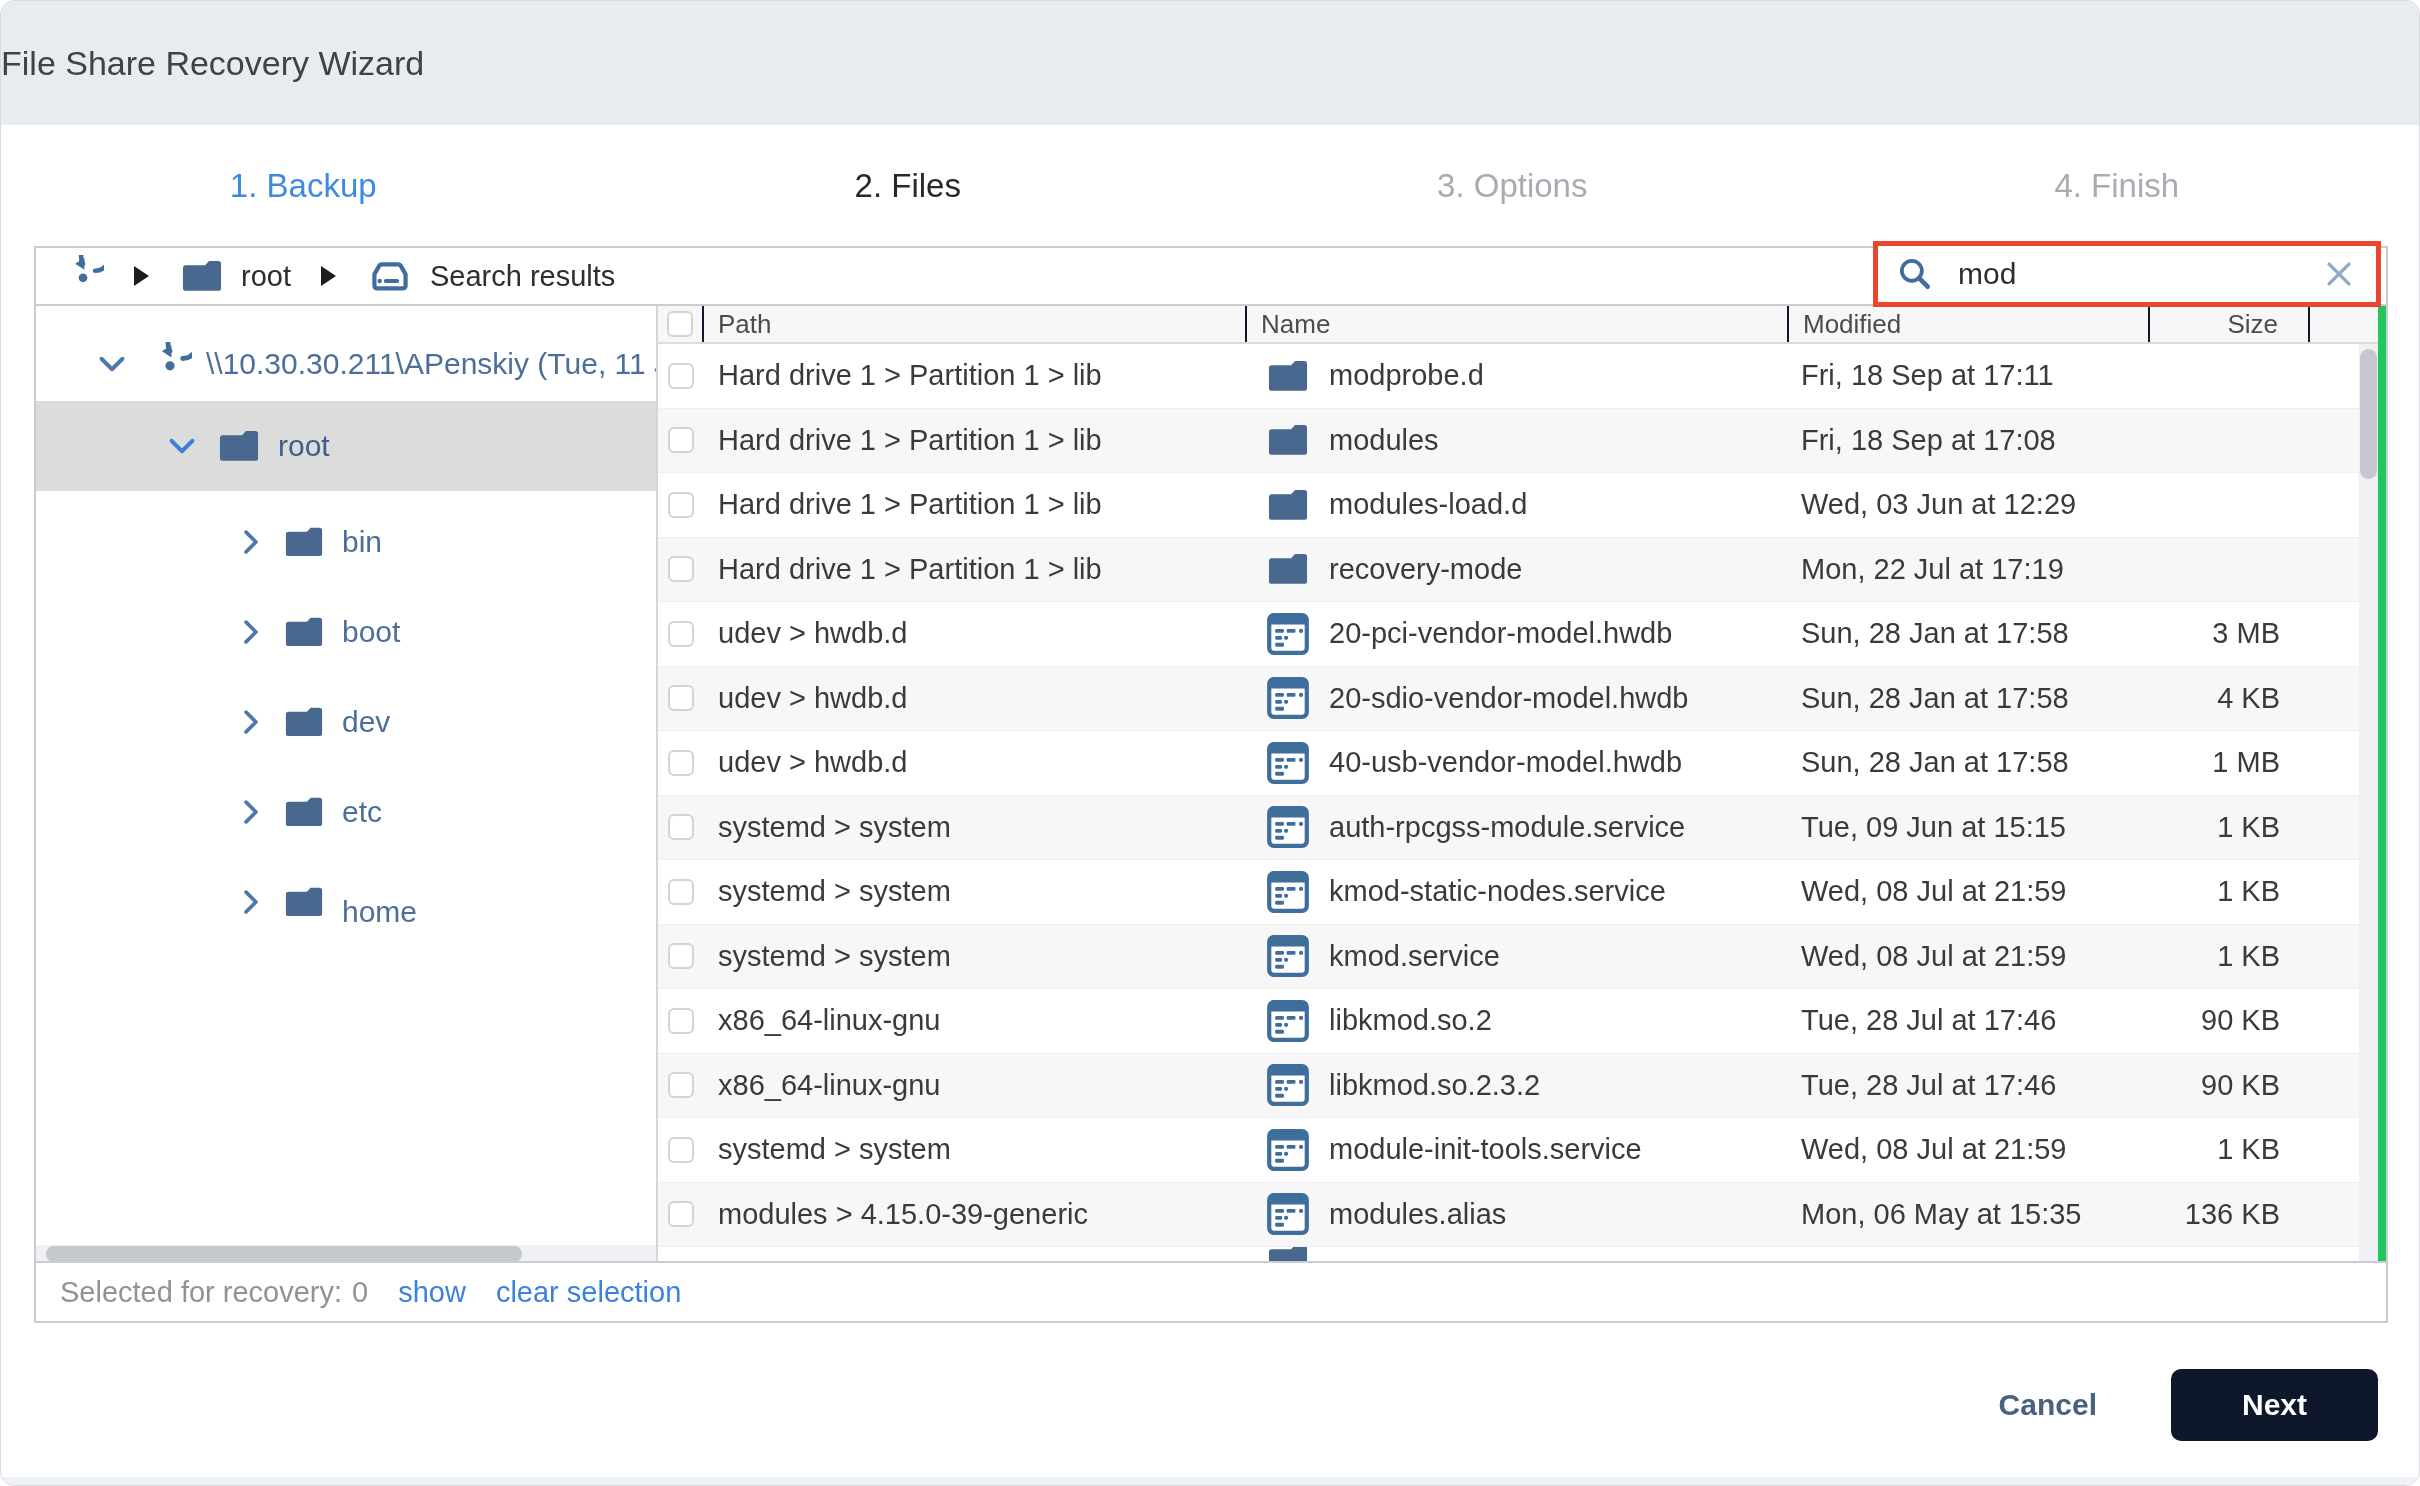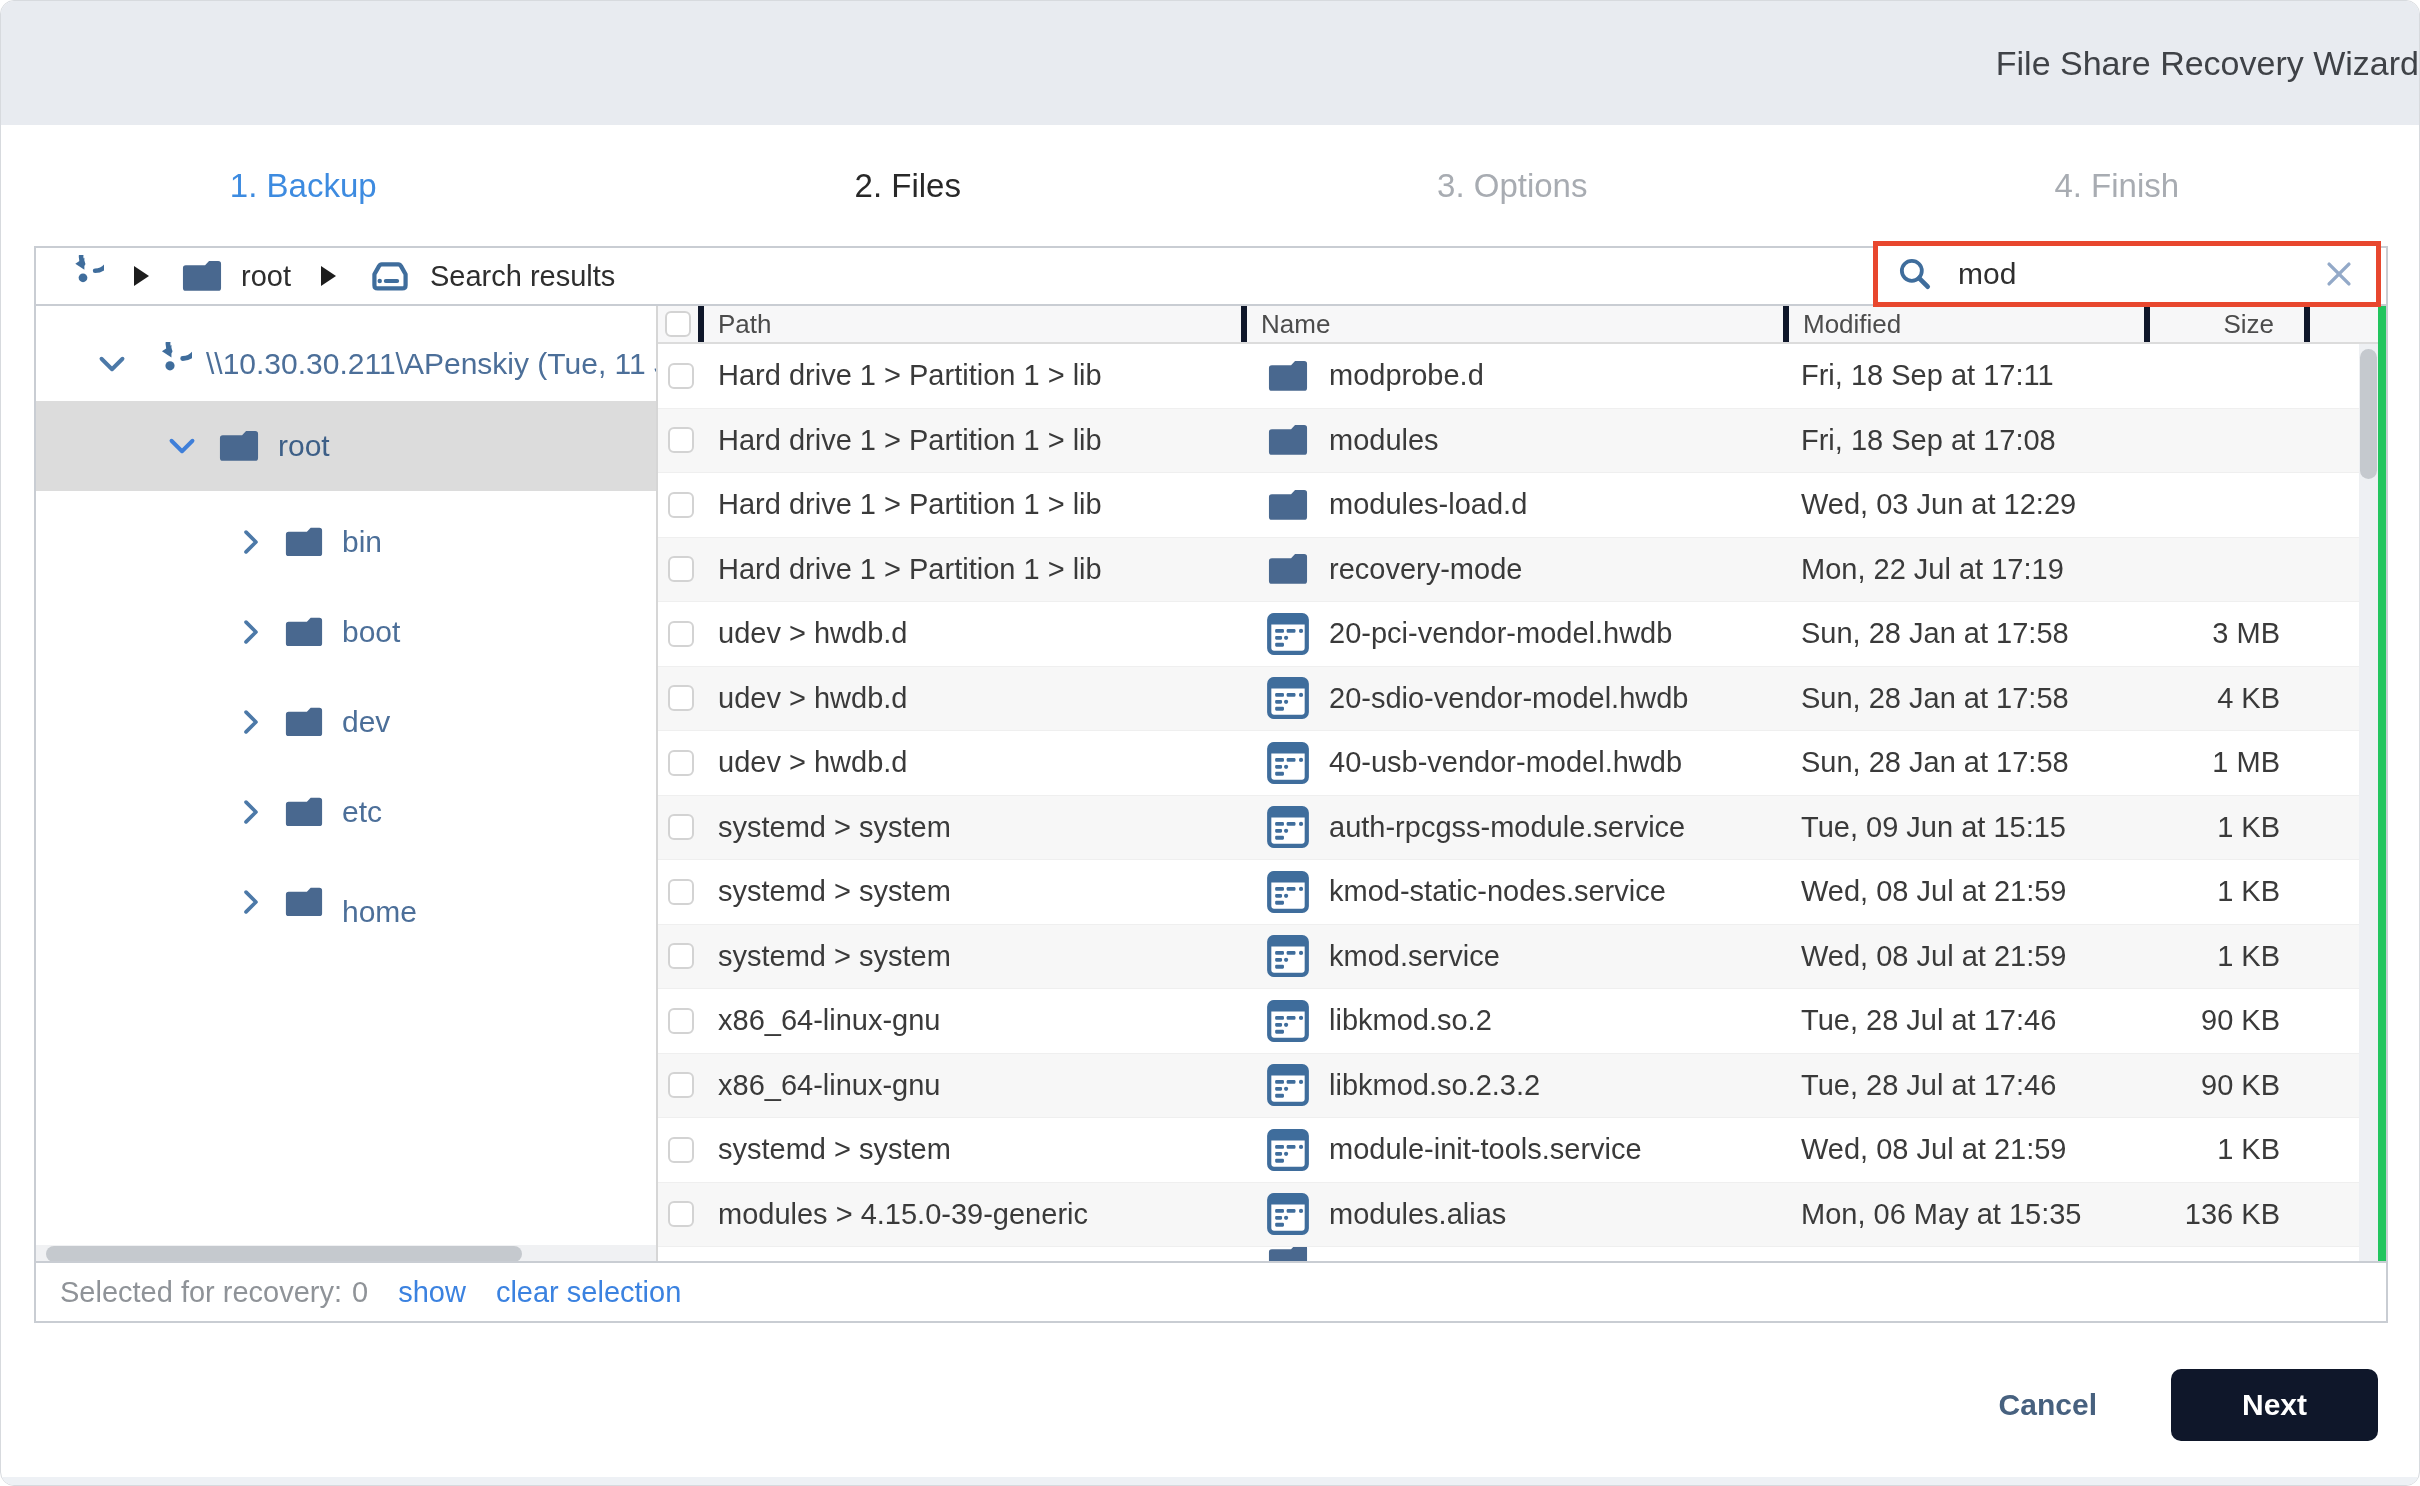--- a/index.html
+++ b/index.html
@@ -1,19 +1,19 @@
 <!DOCTYPE html>
 <html><head>
 <meta charset="utf-8">
 <style>
   html,body{margin:0;padding:0;background:#ffffff;}
   body{font-family:"Liberation Sans","DejaVu Sans",sans-serif;color:#3c3c3c;}
   .window{position:relative;width:2418px;height:1484px;background:#fff;border:1px solid #d7dade;border-radius:14px;overflow:hidden;}
   
-  .titlebar{position:absolute;top:0;left:0;right:0;height:124px;background:#e8ebf0;display:flex;align-items:center;justify-content:flex-end;}
+  .titlebar{position:absolute;top:0;left:0;right:0;height:124px;background:#e8ebf0;display:flex;align-items:center;justify-content:flex-start;}
   .titlebar .title{font-size:34px;color:#3f4247;}
   
   .steps{position:absolute;top:124px;left:0;right:0;height:121px;display:flex;background:#fff;}
   .step{flex:1;display:flex;align-items:center;justify-content:center;font-size:33px;cursor:default;}
   .step.done{color:#3d8be0;}
   .step.current{color:#282828;}
   .step.pending{color:#a8acb2;}
   
   .content-box{position:absolute;left:33px;top:245px;width:2350px;height:1073px;border:2px solid #c9cdd3;background:#22c55e;}
   
@@ -30,21 +30,21 @@
   .tree-panel{position:absolute;top:58px;left:0;width:620px;bottom:58px;border-right:2px solid #d6d6d6;background:#fff;overflow:hidden;}
   .tree-row{position:absolute;left:0;right:0;display:flex;align-items:center;white-space:nowrap;}
   .tree-row .tlabel{font-size:30px;color:#4c6f99;}
   .tree-row.selected{background:#dcdcdc;}
   .tree-row.selected .tlabel{color:#3d5f87;}
   .hscroll{position:absolute;left:0;right:0;bottom:0;height:18px;background:#f0f1f3;}
   .hscroll .thumb{position:absolute;left:10px;top:1px;width:476px;height:16px;border-radius:9px;background:#c5c9ce;}
   
   .table-panel{position:absolute;top:58px;left:622px;right:8px;bottom:58px;background:#fff;overflow:hidden;}
   .thead{display:grid;grid-template-columns:46px 543px 542px 361px 160px 1fr;height:36px;background:#f7f7f8;border-bottom:2px solid #dcdcdc;font-size:26px;color:#4c4c4c;}
-  .thead .hcell{display:flex;align-items:center;border-right:6px solid #0f172a;padding-left:14px;box-sizing:border-box;overflow:hidden;}
+  .thead .hcell{display:flex;align-items:center;border-right:2px solid #0f172a;padding-left:14px;box-sizing:border-box;overflow:hidden;}
   .thead .hcell.last{border-right:none;}
   .thead .hcell.size{justify-content:flex-end;padding-right:30px;}
   .thead .hcell.check{justify-content:center;padding-left:0;}
   .trow{display:grid;grid-template-columns:46px 543px 542px 361px 160px 1fr;height:64.5px;box-sizing:border-box;font-size:29px;color:#3a3a3a;background:#fff;border-bottom:1px solid #efefef;}
   .trow.even{background:#f7f7f7;}
   .trow .cell{display:flex;align-items:center;overflow:hidden;white-space:nowrap;}
   .trow .c-check{justify-content:center;}
   .trow .c-path{padding-left:14px;}
   .trow .c-name .nicon{margin-left:18px;margin-right:18px;display:inline-flex;flex:none;}
   .trow .c-mod{padding-left:12px;}

